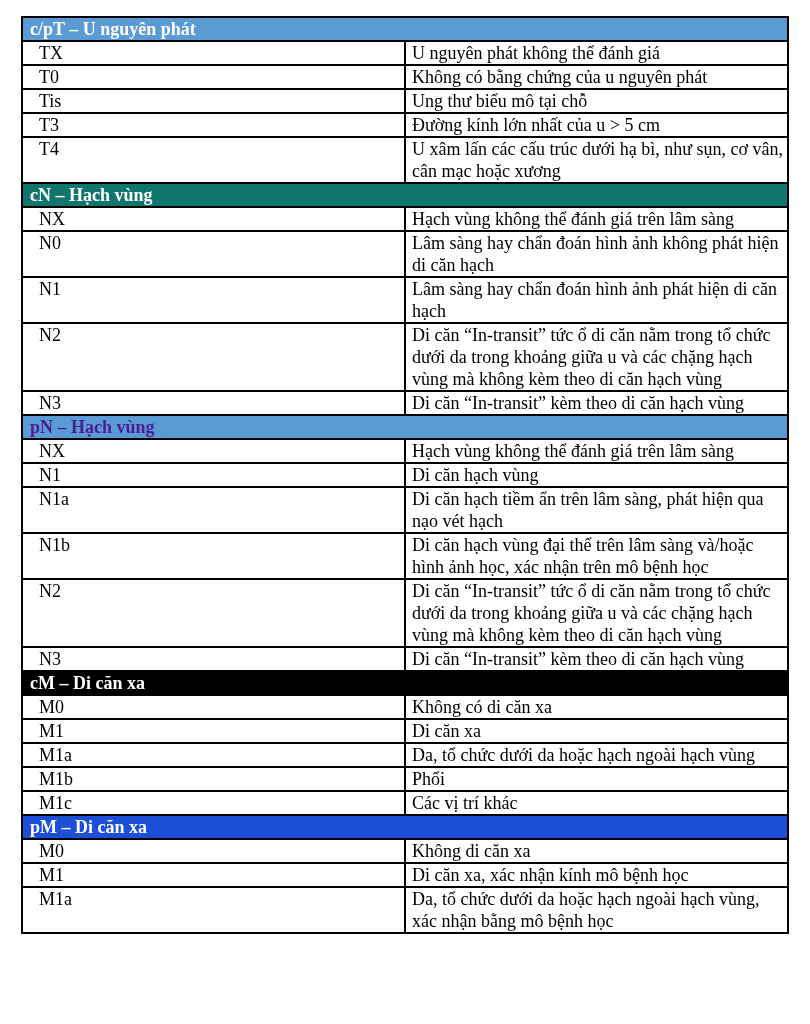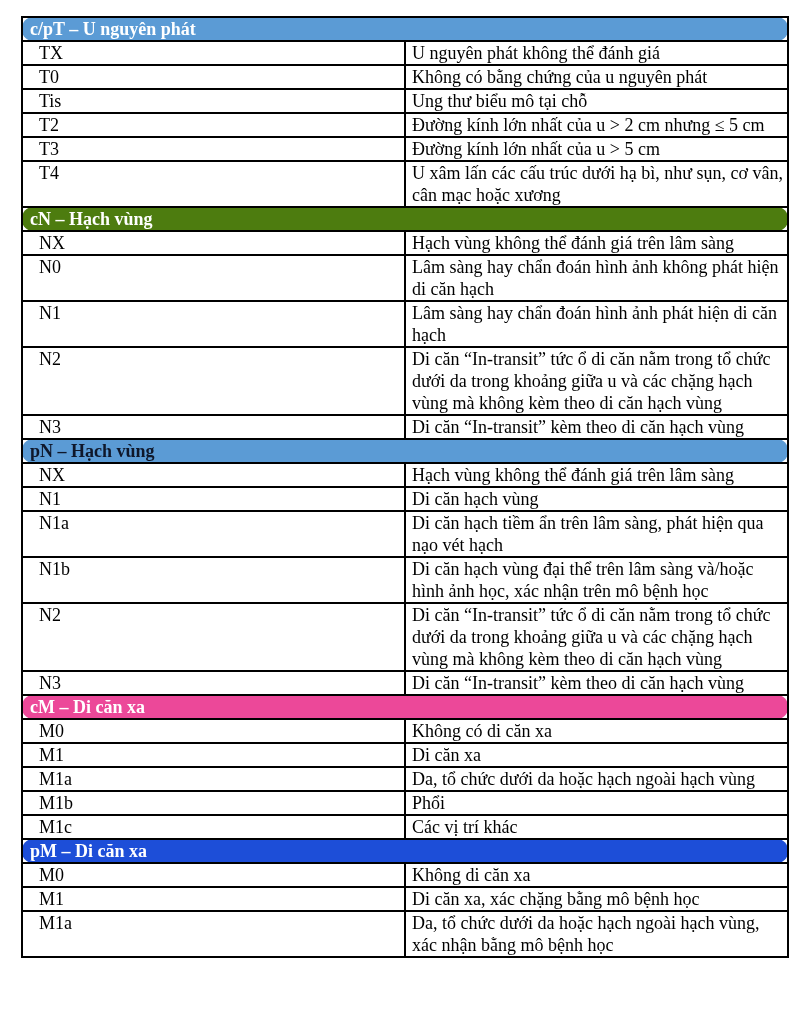--- a/index.html
+++ b/index.html
@@ -33,21 +33,20 @@
   }
   table.tnm td.code {
     width: 218px;
     padding-left: 16px;
   }
   table.tnm td.sec {
     font-weight: bold;
     font-size: 18px;
     line-height: 22px;
     padding-left: 7px;
-    border-radius: 11px;
   }
 </style>
 </head>
 <body>
 
 <div class="doc">
   <table class="tnm">
     <tbody>
         <tr>
           <td colspan="2" class="sec" style="background: rgb(91, 155, 213); color: rgb(255, 255, 255);">c/pT – U nguyên phát</td>
@@ -58,33 +57,29 @@
         </tr>
         <tr>
           <td class="code">T0</td>
           <td class="desc">Không có bằng chứng của u nguyên phát</td>
         </tr>
         <tr>
           <td class="code">Tis</td>
           <td class="desc">Ung thư biểu mô tại chỗ</td>
         </tr>
         <tr>
-          <td class="code">T2</td>
-          <td class="desc">Đường kính lớn nhất của u &gt; 2 cm nhưng ≤ 5 cm</td>
-        </tr>
-        <tr>
           <td class="code">T3</td>
           <td class="desc">Đường kính lớn nhất của u &gt; 5 cm</td>
         </tr>
         <tr>
           <td class="code">T4</td>
           <td class="desc">U xâm lấn các cấu trúc dưới hạ bì, như sụn, cơ vân, cân mạc hoặc xương</td>
         </tr>
         <tr>
-          <td colspan="2" class="sec" style="background: #4d7c0f; color: rgb(255, 255, 255);">cN – Hạch vùng</td>
+          <td colspan="2" class="sec" style="background: #0f766e; color: rgb(255, 255, 255);">cN – Hạch vùng</td>
         </tr>
         <tr>
           <td class="code">NX</td>
           <td class="desc">Hạch vùng không thể đánh giá trên lâm sàng</td>
         </tr>
         <tr>
           <td class="code">N0</td>
           <td class="desc">Lâm sàng hay chẩn đoán hình ảnh không phát hiện di căn hạch</td>
         </tr>
         <tr>
@@ -93,21 +88,21 @@
         </tr>
         <tr>
           <td class="code">N2</td>
           <td class="desc">Di căn “In-transit” tức ổ di căn nằm trong tổ chức dưới da trong khoảng giữa u và các chặng hạch vùng mà không kèm theo di căn hạch vùng</td>
         </tr>
         <tr>
           <td class="code">N3</td>
           <td class="desc">Di căn “In-transit” kèm theo di căn hạch vùng</td>
         </tr>
         <tr>
-          <td colspan="2" class="sec" style="background: rgb(91, 155, 213); color: #0f172a;">pN – Hạch vùng</td>
+          <td colspan="2" class="sec" style="background: rgb(91, 155, 213); color: #4c1d95;">pN – Hạch vùng</td>
         </tr>
         <tr>
           <td class="code">NX</td>
           <td class="desc">Hạch vùng không thể đánh giá trên lâm sàng</td>
         </tr>
         <tr>
           <td class="code">N1</td>
           <td class="desc">Di căn hạch vùng</td>
         </tr>
         <tr>
@@ -120,21 +115,21 @@
         </tr>
         <tr>
           <td class="code">N2</td>
           <td class="desc">Di căn “In-transit” tức ổ di căn nằm trong tổ chức dưới da trong khoảng giữa u và các chặng hạch vùng mà không kèm theo di căn hạch vùng</td>
         </tr>
         <tr>
           <td class="code">N3</td>
           <td class="desc">Di căn “In-transit” kèm theo di căn hạch vùng</td>
         </tr>
         <tr>
-          <td colspan="2" class="sec" style="background: #ec4899; color: rgb(255, 255, 255);">cM – Di căn xa</td>
+          <td colspan="2" class="sec" style="background: #000000; color: rgb(255, 255, 255);">cM – Di căn xa</td>
         </tr>
         <tr>
           <td class="code">M0</td>
           <td class="desc">Không có di căn xa</td>
         </tr>
         <tr>
           <td class="code">M1</td>
           <td class="desc">Di căn xa</td>
         </tr>
         <tr>
@@ -151,21 +146,21 @@
         </tr>
         <tr>
           <td colspan="2" class="sec" style="background: #1d4ed8; color: rgb(255, 255, 255);">pM – Di căn xa</td>
         </tr>
         <tr>
           <td class="code">M0</td>
           <td class="desc">Không di căn xa</td>
         </tr>
         <tr>
           <td class="code">M1</td>
-          <td class="desc">Di căn xa, xác chặng bằng mô bệnh học</td>
+          <td class="desc">Di căn xa, xác nhận kính mô bệnh học</td>
         </tr>
         <tr>
           <td class="code">M1a</td>
           <td class="desc">Da, tổ chức dưới da hoặc hạch ngoài hạch vùng, xác nhận bằng mô bệnh học</td>
         </tr>
       </tbody>
   </table>
 
 </div>
 

